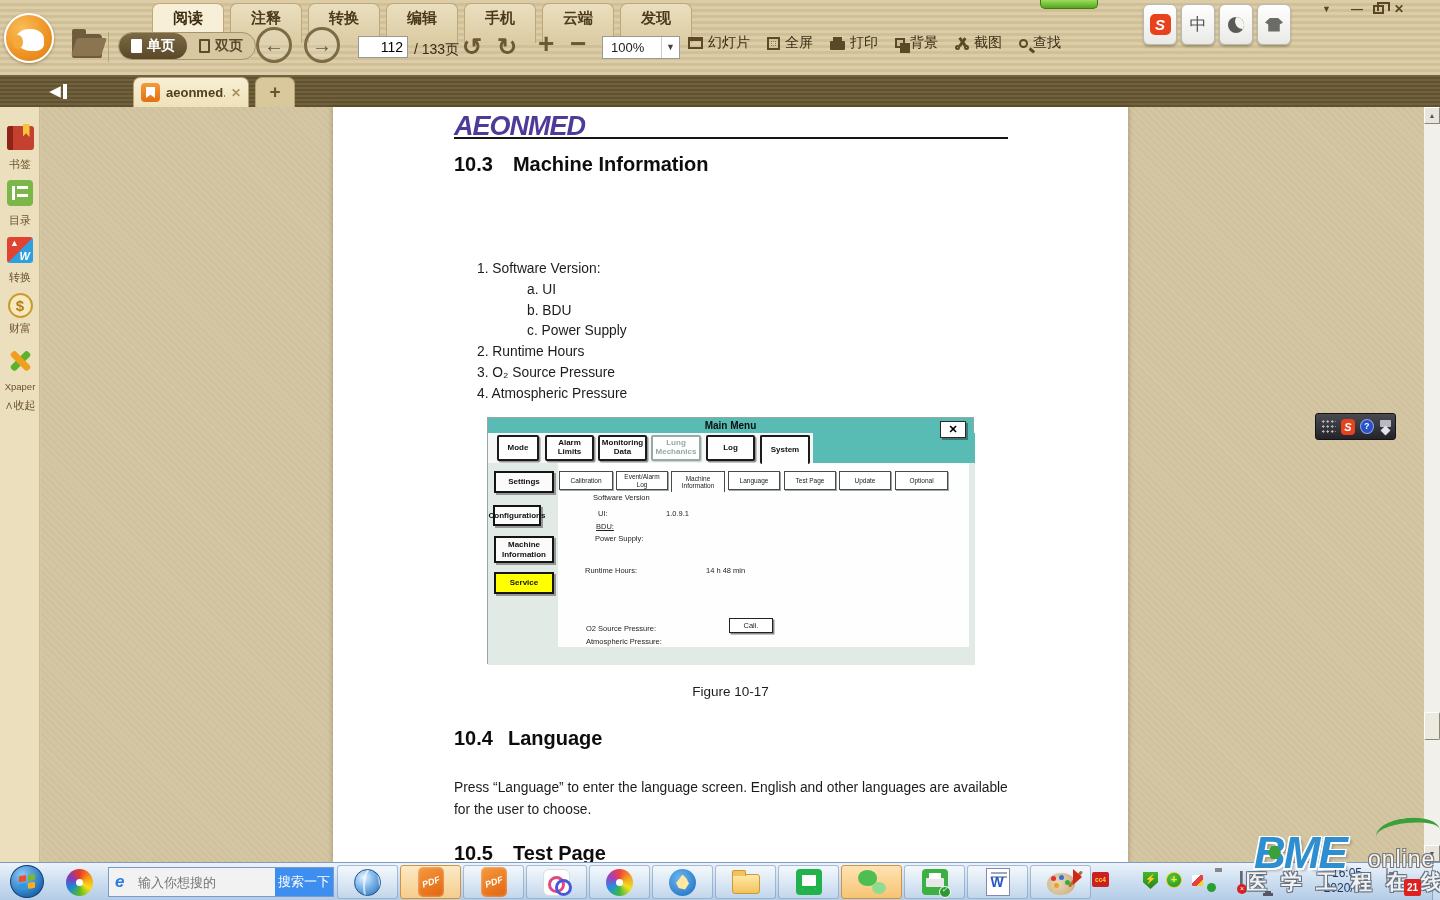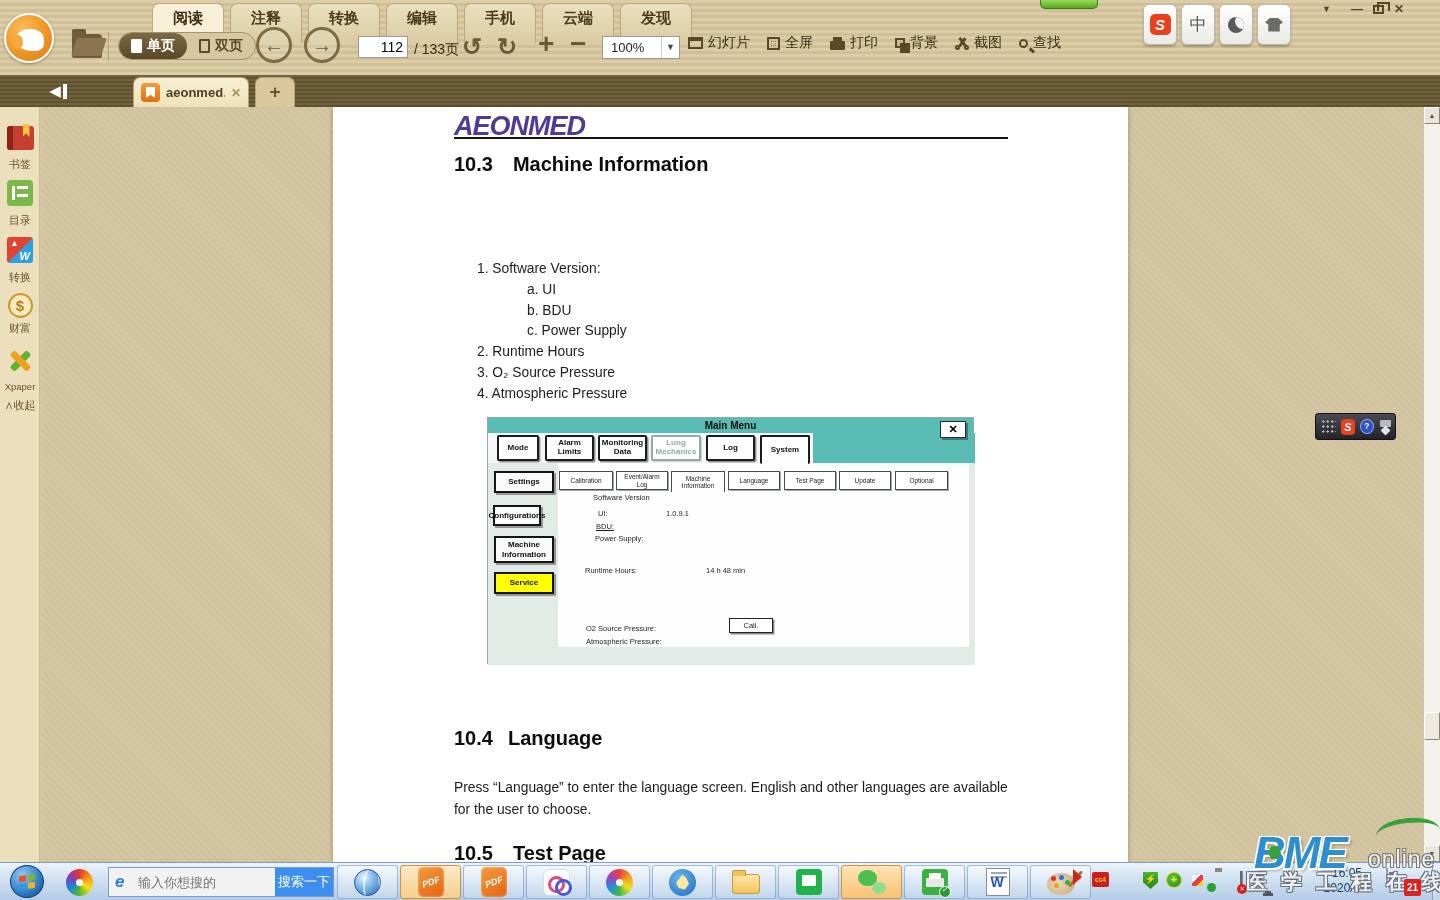--- a/index.html
+++ b/index.html
@@ -464,20 +464,21 @@
       <span class="ftext" style="left:178px;top:91px;">1.0.9.1</span>
       <span class="ftext" style="left:108px;top:104px;text-decoration:underline;">BDU:</span>
       <span class="ftext" style="left:107px;top:116px;">Power Supply:</span>
       <span class="ftext" style="left:97px;top:148px;">Runtime Hours:</span>
       <span class="ftext" style="left:202px;top:148px;margin-left:16px;">14 h 48 min</span>
       <span class="ftext" style="left:98px;top:206px;">O2 Source Pressure:</span>
       <div class="cali-btn">Cali.</div>
       <span class="ftext" style="left:98px;top:219px;">Atmospheric Pressure:</span>
     </div>
 
+    <div class="caption">Figure 10-17</div>
 
     <div class="h2 h-104">
       <span>10.4</span>
       <span>Language</span>
     </div>
     <div class="para p-104">Press “Language” to enter the language screen. English and other languages are available for the user to choose.</div>
 
     <div class="h2 h-105">
       <span>10.5</span>
       <span>Test Page</span>

